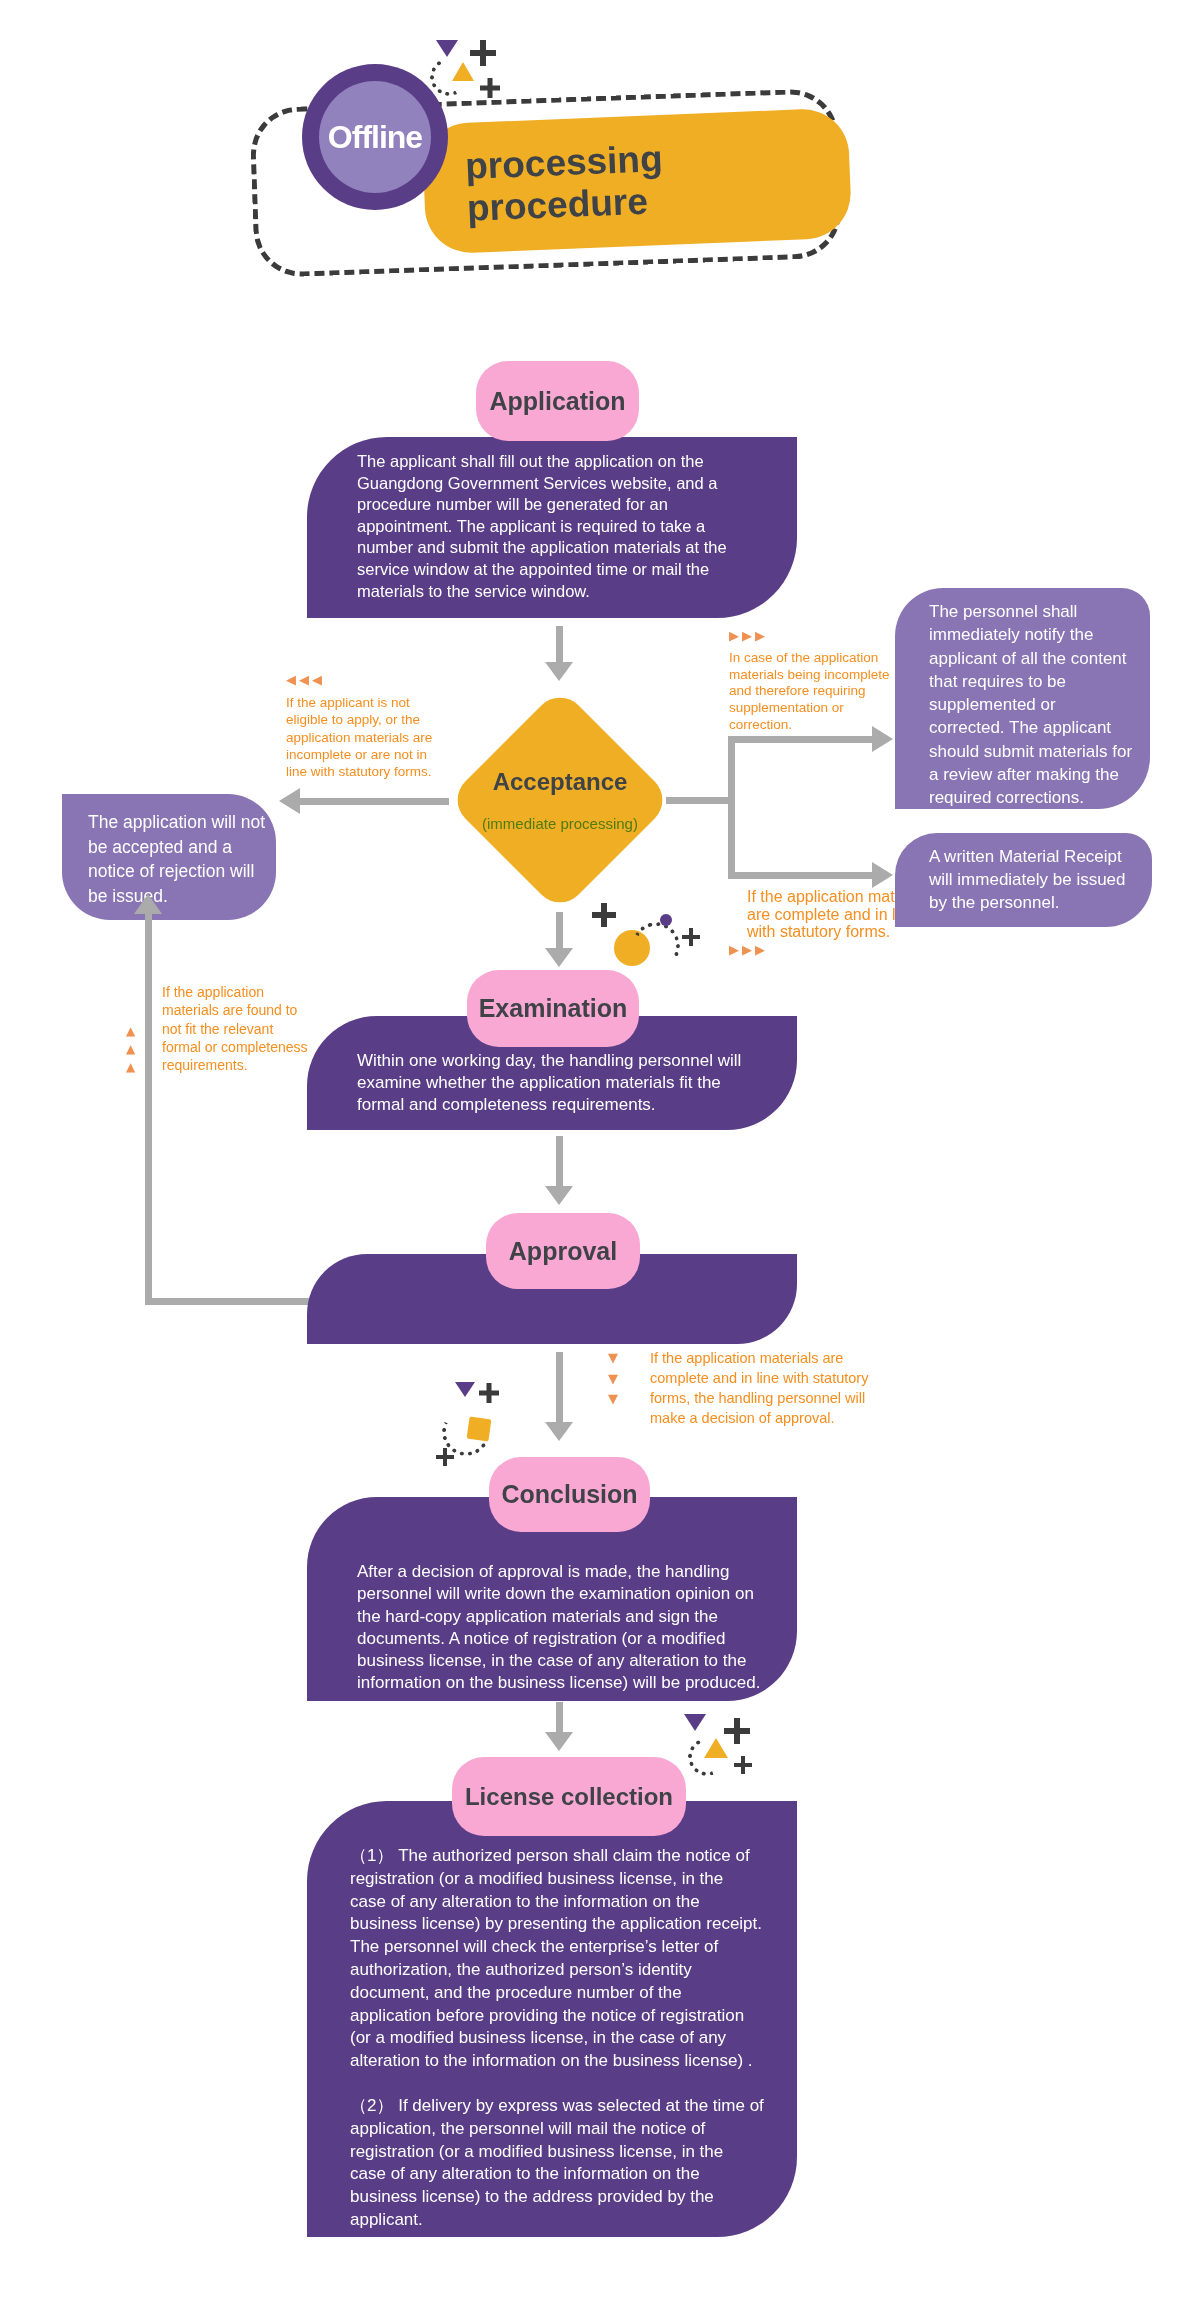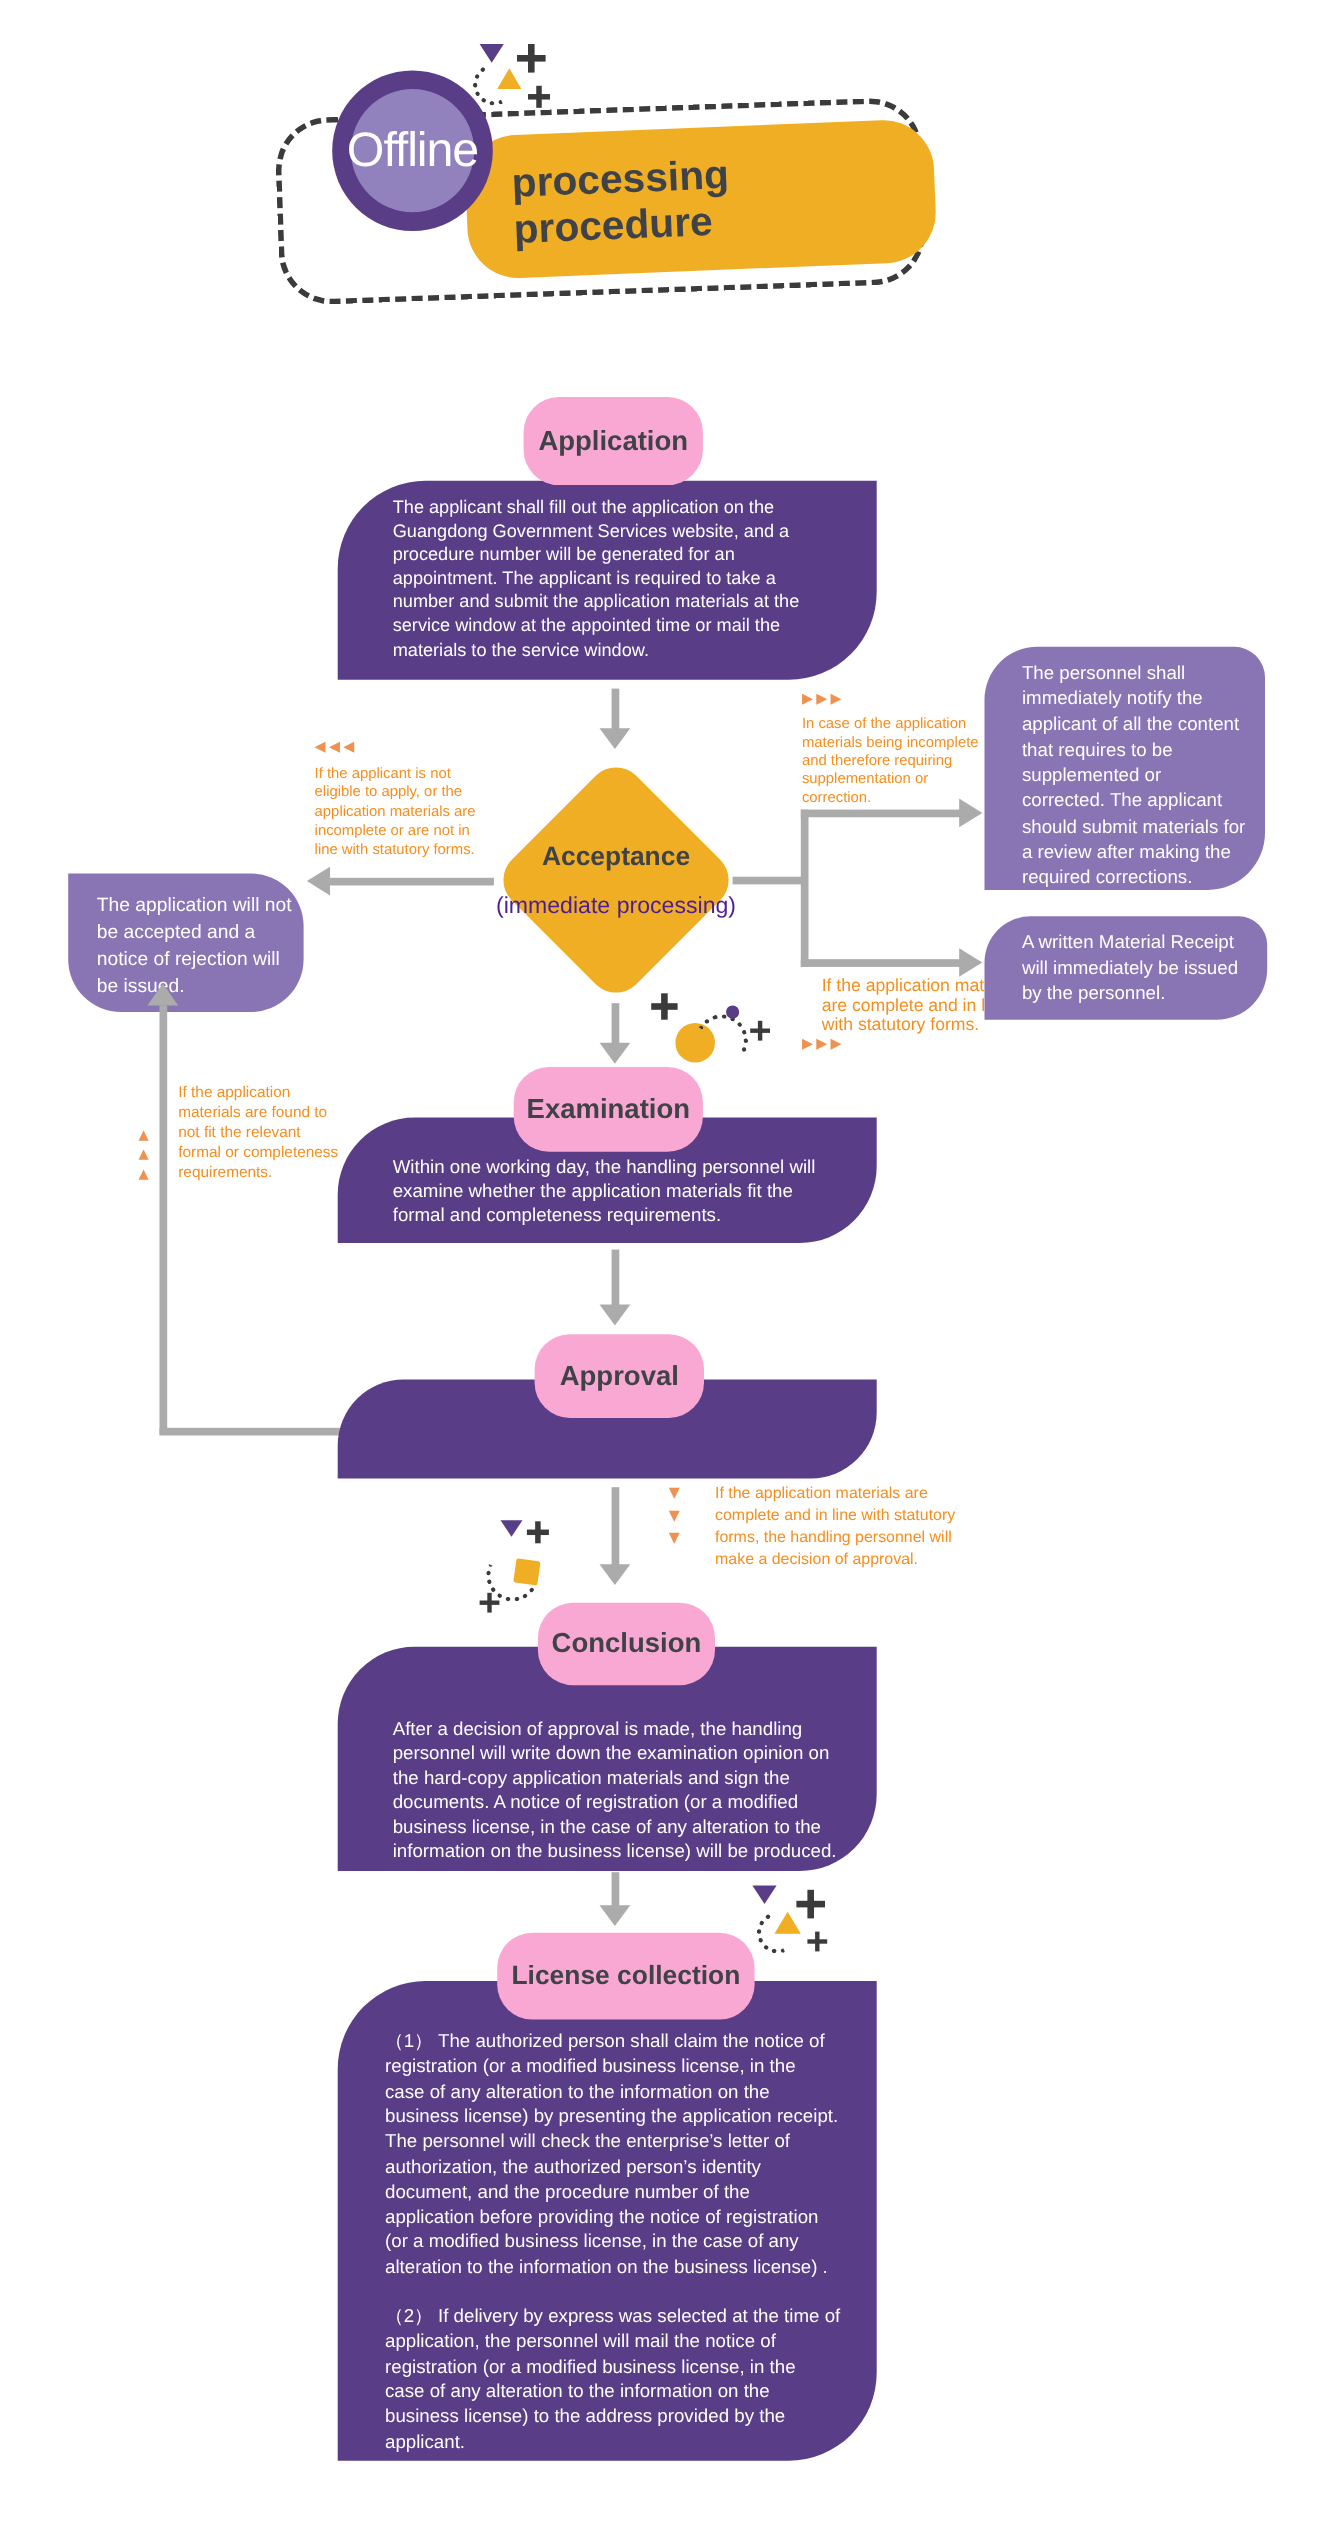--- a/index.html
+++ b/index.html
@@ -6,32 +6,32 @@
   html,body{margin:0;padding:0;background:#ffffff;}
   .canvas{position:relative;width:1201px;height:2310px;background:#ffffff;overflow:hidden;
           font-family:"Liberation Sans","DejaVu Sans",sans-serif;}
   
   .dashed-frame{position:absolute;border:5px dashed #3b3b3b;border-radius:48px;transform:rotate(-2deg);}
   .banner{position:absolute;background:#f0ae24;border-radius:46px;transform:rotate(-2.3deg);
           display:flex;align-items:center;}
   .banner span{padding-left:42px;font-size:37px;font-weight:700;color:#3f4347;letter-spacing:0px;}
   .badge-outer{position:absolute;border-radius:50%;background:#5a3d87;display:flex;align-items:center;justify-content:center;}
   .badge-inner{position:absolute;border-radius:50%;background:#9181bd;}
-  .badge-label{position:relative;color:#ffffff;font-size:44px;font-weight:400;letter-spacing:-1px;}
+  .badge-label{position:relative;color:#ffffff;font-size:32px;font-weight:700;letter-spacing:-1px;}
   
   .pill{position:absolute;background:#f9a8d4;border-radius:32px;display:flex;align-items:center;justify-content:center;}
   .pill span{font-size:25px;font-weight:700;color:#3f4347;}
   .block{position:absolute;background:#5a3d87;color:#ffffff;}
   .sideblock{position:absolute;background:#8975b4;color:#ffffff;}
   .prewrap{white-space:pre-line;}
   .body-text{position:absolute;color:#ffffff;}
   .diamond{position:absolute;background:#f0ae24;border-radius:26px;transform:rotate(45deg);}
   .diamond-label{position:absolute;display:flex;flex-direction:column;align-items:center;justify-content:center;text-align:center;}
   .diamond-title{font-size:24px;font-weight:700;color:#3f4347;}
-  .diamond-sub{font-size:21px;color:#4c1d95;margin-top:19px;}
+  .diamond-sub{font-size:15px;color:#4d7c0f;margin-top:19px;}
   
   .bar{position:absolute;background:#ababab;}
   .ah{position:absolute;width:0;height:0;}
   .ah-down{border-left:14px solid transparent;border-right:14px solid transparent;border-top:19px solid #ababab;}
   .ah-up{border-left:14px solid transparent;border-right:14px solid transparent;border-bottom:20px solid #ababab;}
   .ah-left{border-top:13px solid transparent;border-bottom:13px solid transparent;border-right:21px solid #ababab;}
   .ah-right{border-top:13px solid transparent;border-bottom:13px solid transparent;border-left:21px solid #ababab;}
   
   .note{position:absolute;color:#f68e1e;font-size:13.5px;line-height:17.3px;}
   .marker{position:absolute;color:#ef9150;font-family:"DejaVu Sans",sans-serif;font-size:13px;letter-spacing:3px;}

